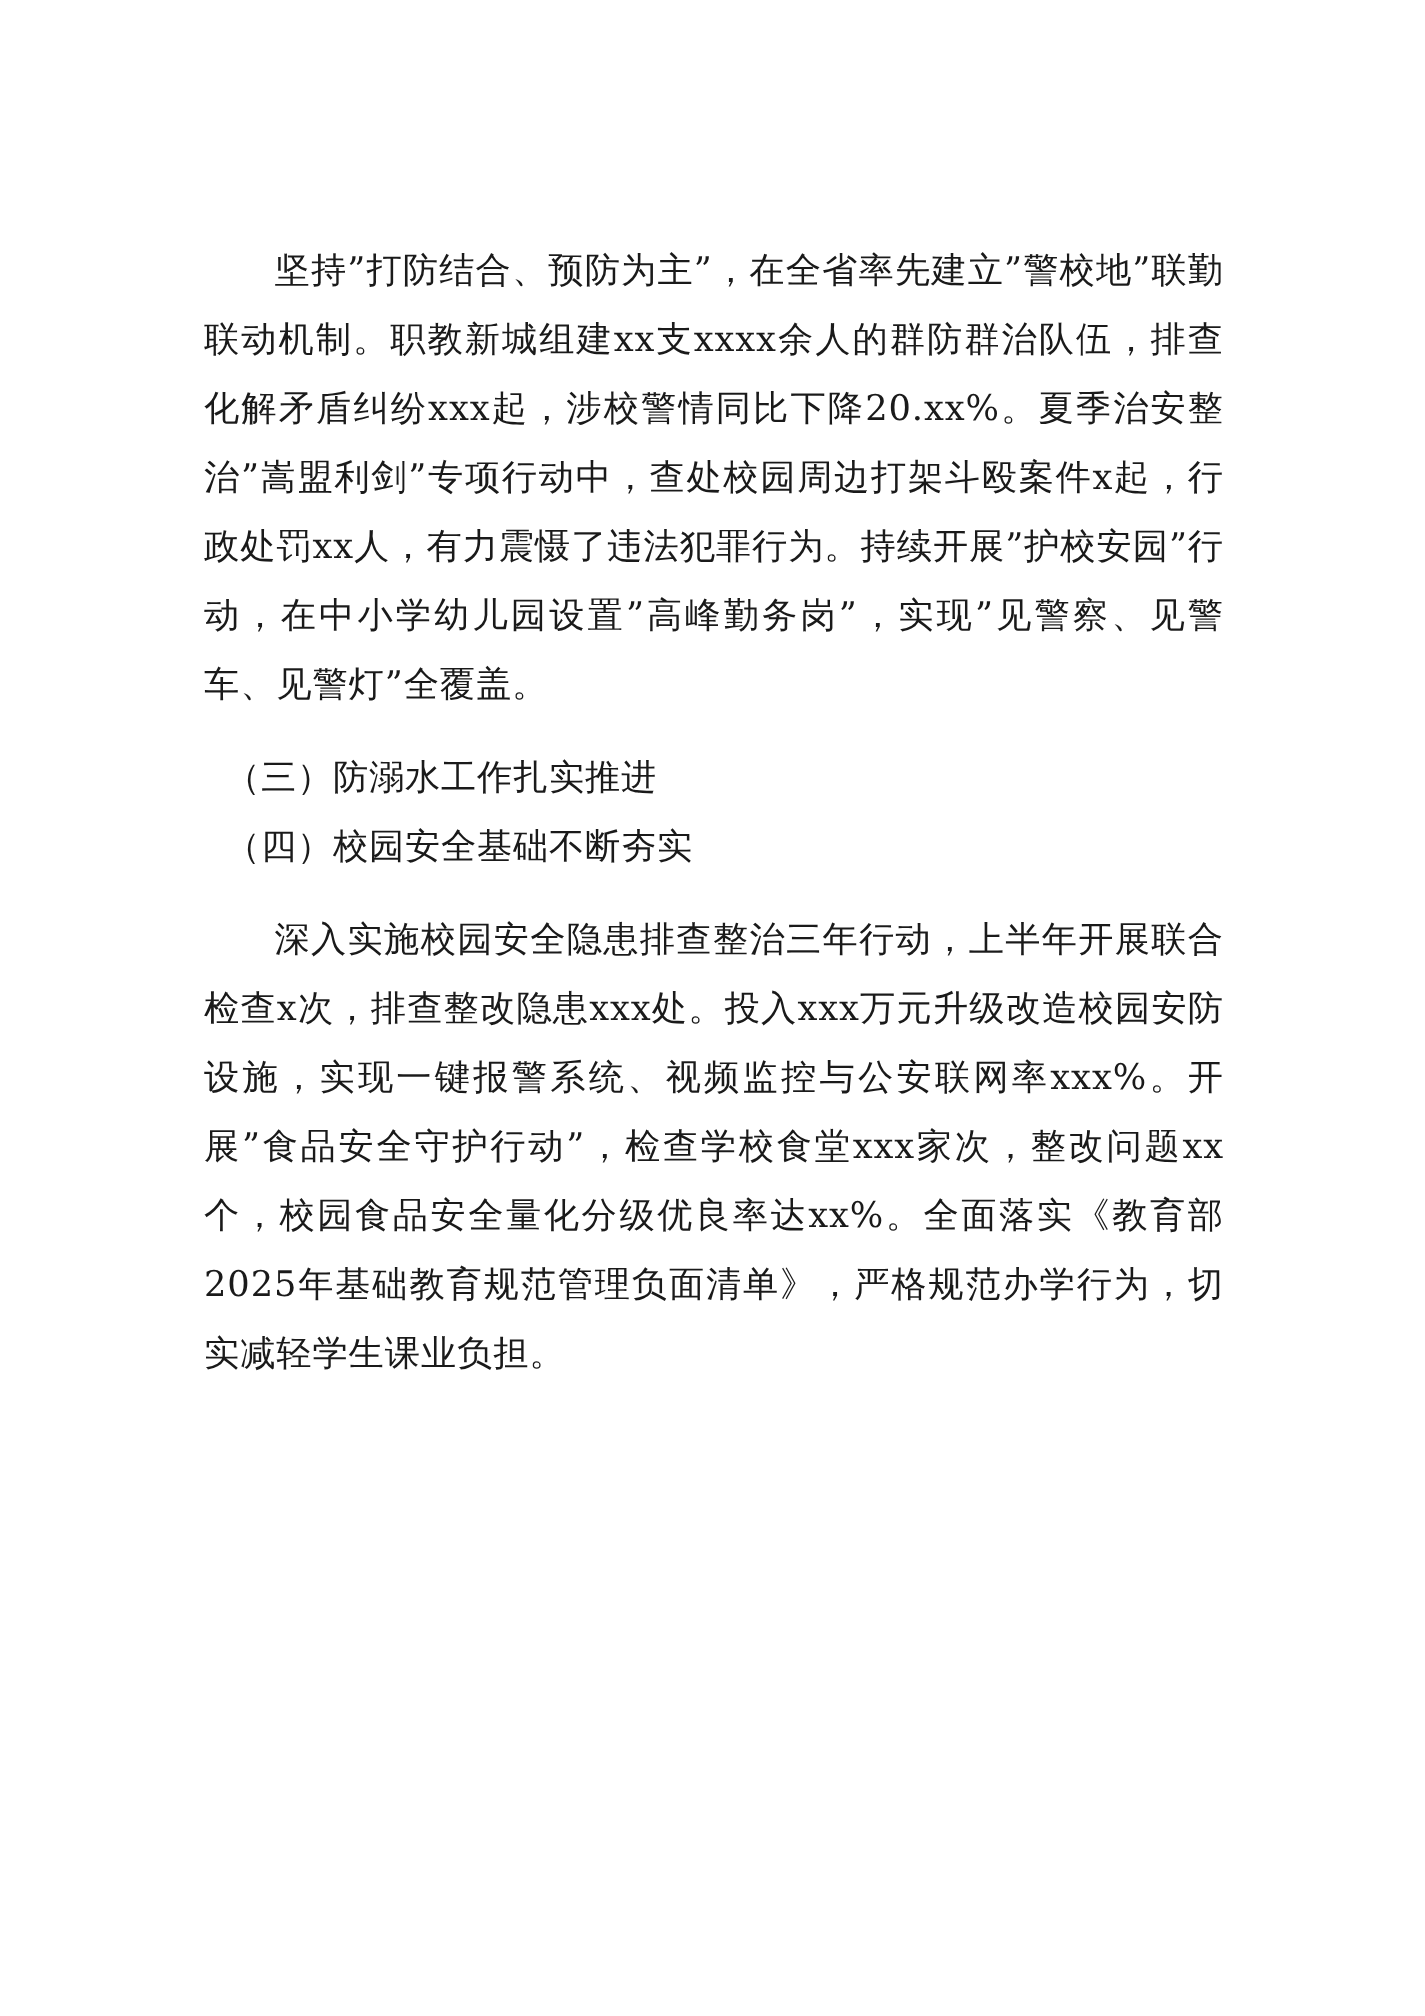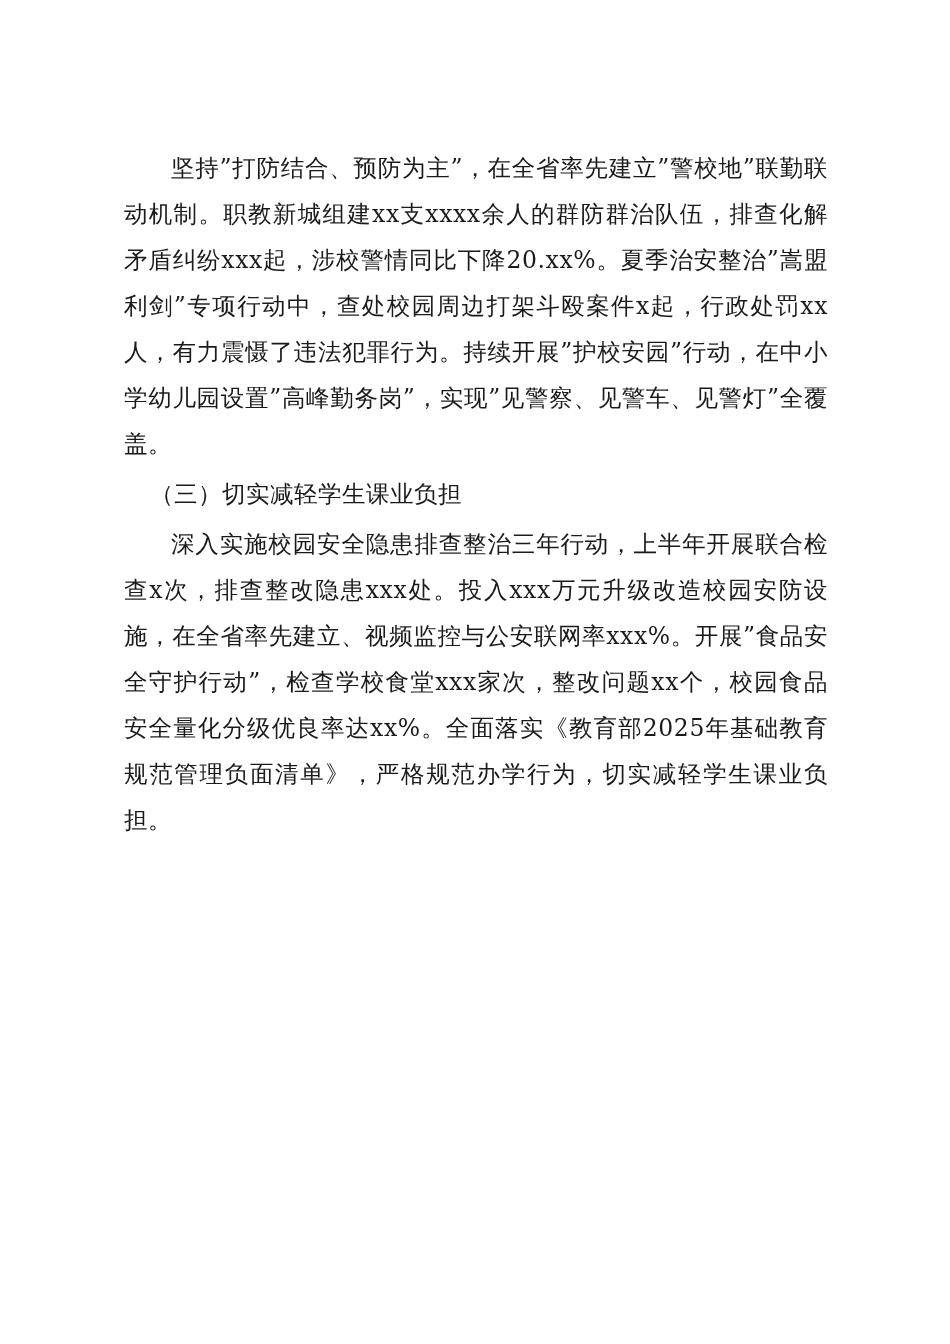--- a/index.html
+++ b/index.html
@@ -15,21 +15,21 @@
       font-family: "DejaVu Serif", "Liberation Serif", serif;
       color: #1a1a1a;
     }
     .page {
       position: absolute;
       left: 120px;
       top: 141px;
       width: 712px;
     }
     .para {
-      margin: 4px;
+      margin: 16px;
       font-size: 23.5px;
       line-height: 46px;
       text-indent: 47px;
       text-align: justify;
       text-align-last: left;
       letter-spacing: 0.6px;
     }
     .heading {
       margin: 0;
       font-size: 23.5px;
@@ -37,15 +37,16 @@
       padding-left: 30px;
       font-family: "DejaVu Sans", "Liberation Sans", sans-serif;
       letter-spacing: 0.5px;
     }
   </style>
 </head>
 <body>
 
 <div class="page">
   <p class="para">坚持”打防结合、预防为主”，在全省率先建立”警校地”联勤联动机制。职教新城组建xx支xxxx余人的群防群治队伍，排查化解矛盾纠纷xxx起，涉校警情同比下降20.xx%。夏季治安整治”嵩盟利剑”专项行动中，查处校园周边打架斗殴案件x起，行政处罚xx人，有力震慑了违法犯罪行为。持续开展”护校安园”行动，在中小学幼儿园设置”高峰勤务岗”，实现”见警察、见警车、见警灯”全覆盖。</p>
-  <p class="heading">（三）切实减轻学生课业负担</p>
-  <p class="para">深入实施校园安全隐患排查整治三年行动，上半年开展联合检查x次，排查整改隐患xxx处。投入xxx万元升级改造校园安防设施，在全省率先建立、视频监控与公安联网率xxx%。开展”食品安全守护行动”，检查学校食堂xxx家次，整改问题xx个，校园食品安全量化分级优良率达xx%。全面落实《教育部2025年基础教育规范管理负面清单》，严格规范办学行为，切实减轻学生课业负担。</p>
+  <p class="heading">（三）防溺水工作扎实推进</p>
+  <p class="heading">（四）校园安全基础不断夯实</p>
+  <p class="para">深入实施校园安全隐患排查整治三年行动，上半年开展联合检查x次，排查整改隐患xxx处。投入xxx万元升级改造校园安防设施，实现一键报警系统、视频监控与公安联网率xxx%。开展”食品安全守护行动”，检查学校食堂xxx家次，整改问题xx个，校园食品安全量化分级优良率达xx%。全面落实《教育部2025年基础教育规范管理负面清单》，严格规范办学行为，切实减轻学生课业负担。</p>
 </div>
 
 </body></html>

